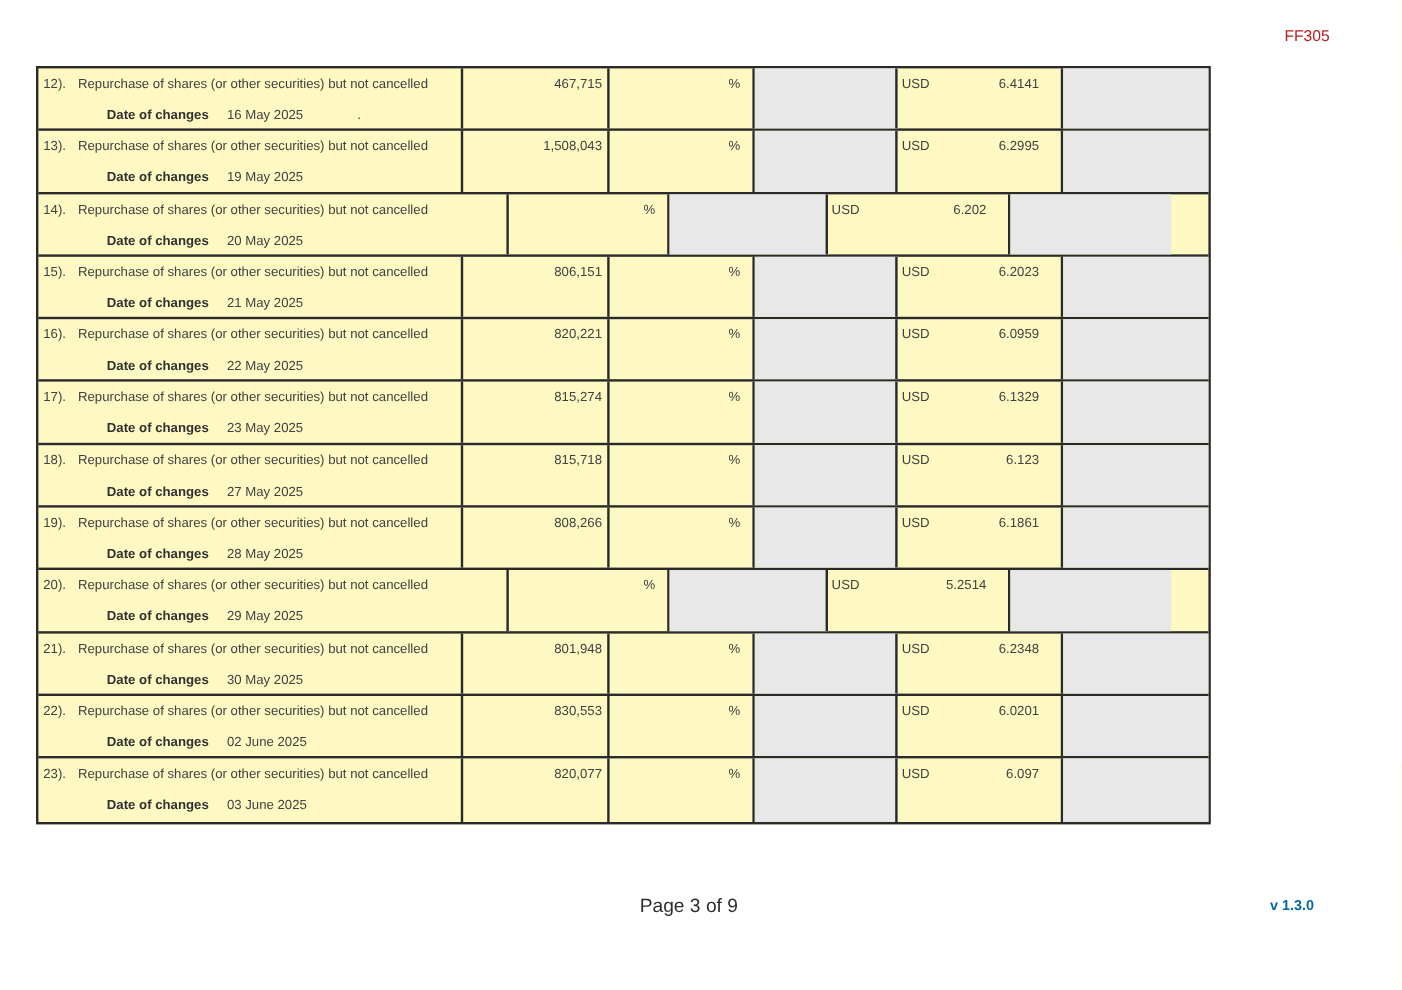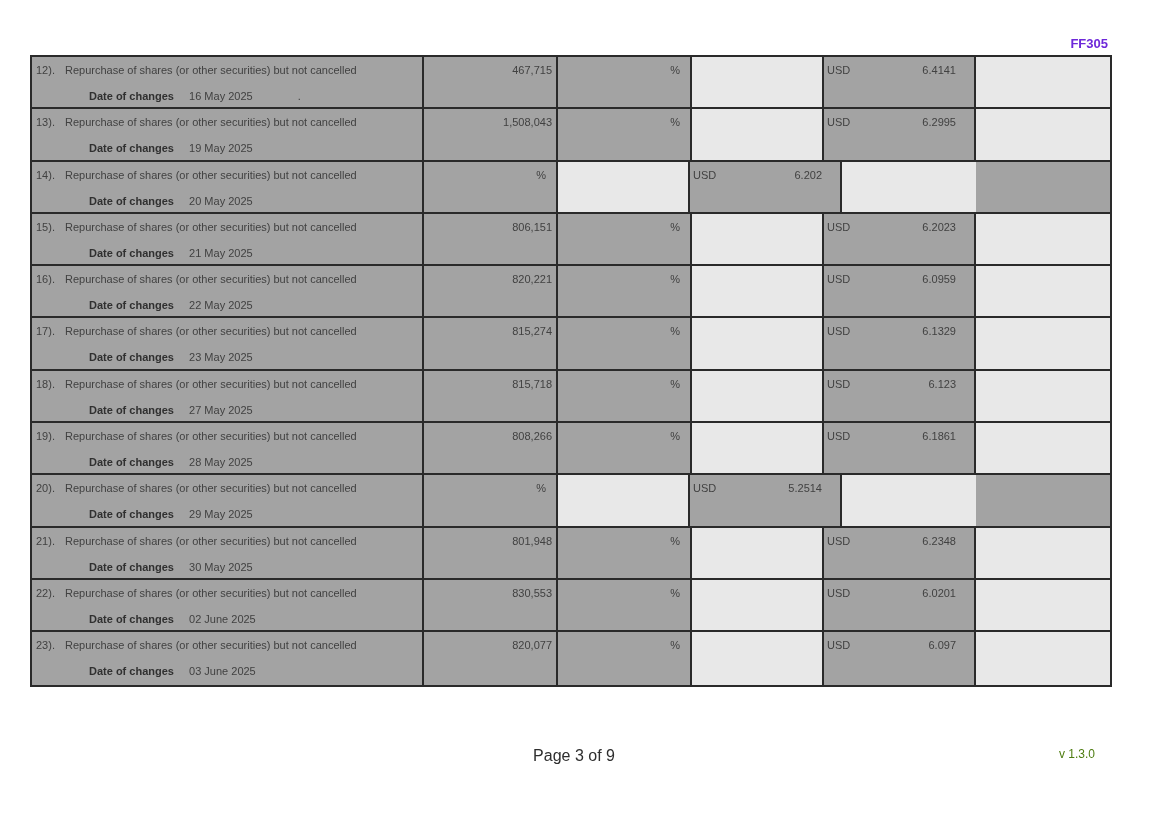--- a/index.html
+++ b/index.html
@@ -5,29 +5,29 @@
   html, body { margin: 0; padding: 0; }
   body {
     width: 1168px; height: 825px;
     background: #ffffff;
     font-family: "Liberation Sans", sans-serif;
     color: #414141;
     position: relative;
     overflow: hidden;
   }
   .form-code {
-    position: absolute; top: 36px; right: 60px;
-    font-size: 13px; color: #6d28d9; font-weight: bold;
+    position: absolute; top: 22px; right: 60px;
+    font-size: 13px; color: #b91c1c;
   }
   .doc-table {
     position: absolute; left: 30px; top: 55px;
-    width: 1082px;
+    width: 979px;
     border: 2px solid #2a2a2a;
     box-sizing: border-box;
-    background: #a3a3a3;
+    background: #fef9c3;
   }
   .t-row {
     display: flex;
     height: 52.3px;
     border-bottom: 2px solid #2a2a2a;
     box-sizing: border-box;
   }
   .t-row:last-of-type { border-bottom: none; justify-content: space-between; }
   .c {
     position: relative;
@@ -55,21 +55,21 @@
   .pct-text  { position: absolute; top: 6px; right: 10px; }
   .usd-label { position: absolute; top: 6px; left: 3px; }
   .rate-text { position: absolute; top: 6px; right: 18px; }
 
   .page-footer {
     position: absolute; top: 747px; left: 0; width: 1148px;
     text-align: center; font-size: 16px; color: #2e2e2e;
   }
   .version-label {
     position: absolute; top: 747px; right: 73px;
-    font-size: 12px; color: #4d7c0f;
+    font-size: 12px; color: #0369a1; font-weight: bold;
   }
 </style>
 </head>
 <body>
 
 <div class="form-code">FF305</div>
 
 <div class="doc-table">
 
     <div class="t-row">

